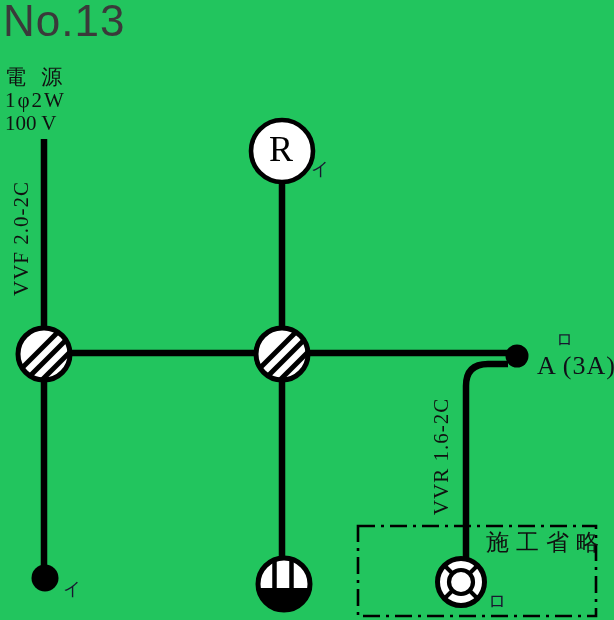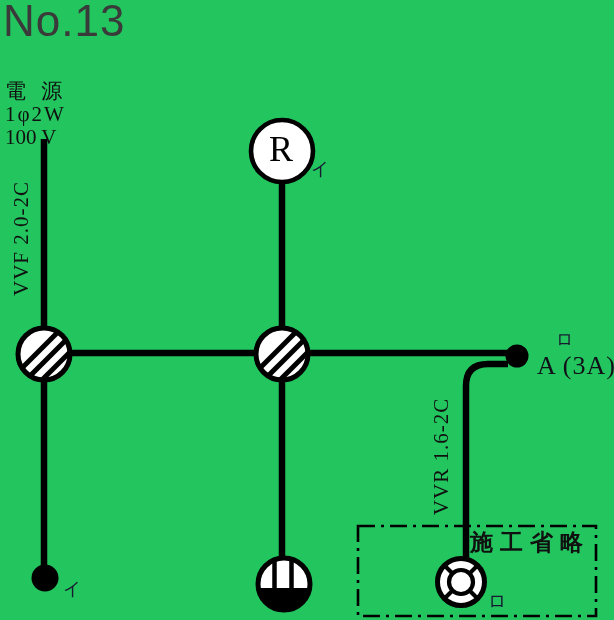--- a/index.html
+++ b/index.html
@@ -84,34 +84,34 @@
       <circle cx="461" cy="582" r="12" stroke-width="4.2"></circle>
       <line x1="469.5" y1="573.5" x2="478.5" y2="564.5" stroke-width="4"></line>
       <line x1="452.5" y1="573.5" x2="443.5" y2="564.5" stroke-width="4"></line>
       <line x1="469.5" y1="590.5" x2="478.5" y2="599.5" stroke-width="4"></line>
       <line x1="452.5" y1="590.5" x2="443.5" y2="599.5" stroke-width="4"></line>
     </g>
   </svg>
 
   <div class="abs title" style="left:3px;top:-4px;">No.13</div>
 
-  <div class="abs" style="left:5px;top:80px;">
+  <div class="abs" style="left:5px;top:66px;">
     <div class="src-line ls4">電 源</div>
     <div class="src-line ls2">1φ2W</div>
     <div class="src-line">100 V</div>
   </div>
 
   <div class="abs cable-label" style="left:-49px;top:226px;">VVF 2.0-2C</div>
 
   <div class="abs cable-label" style="left:371px;top:444px;">VVR 1.6-2C</div>
 
   <div class="abs r-symbol" style="left:269px;top:128px;">R</div>
   <div class="abs tag" style="left:311px;top:157px;">イ</div>
 
   <div class="abs tag-sm" style="left:556px;top:328px;">ロ</div>
   <div class="abs rating" style="left:537px;top:351px;">A (3A)</div>
 
   <div class="abs tag" style="left:63px;top:577px;">イ</div>
 
   <div class="abs tag" style="left:488px;top:589px;">ロ</div>
 
-  <div class="abs omit-label" style="left:470px;top:527px;font-weight:bold;">施工省略</div>
+  <div class="abs omit-label" style="left:486px;top:527px;">施工省略</div>
 </div>
 
 </body></html>

